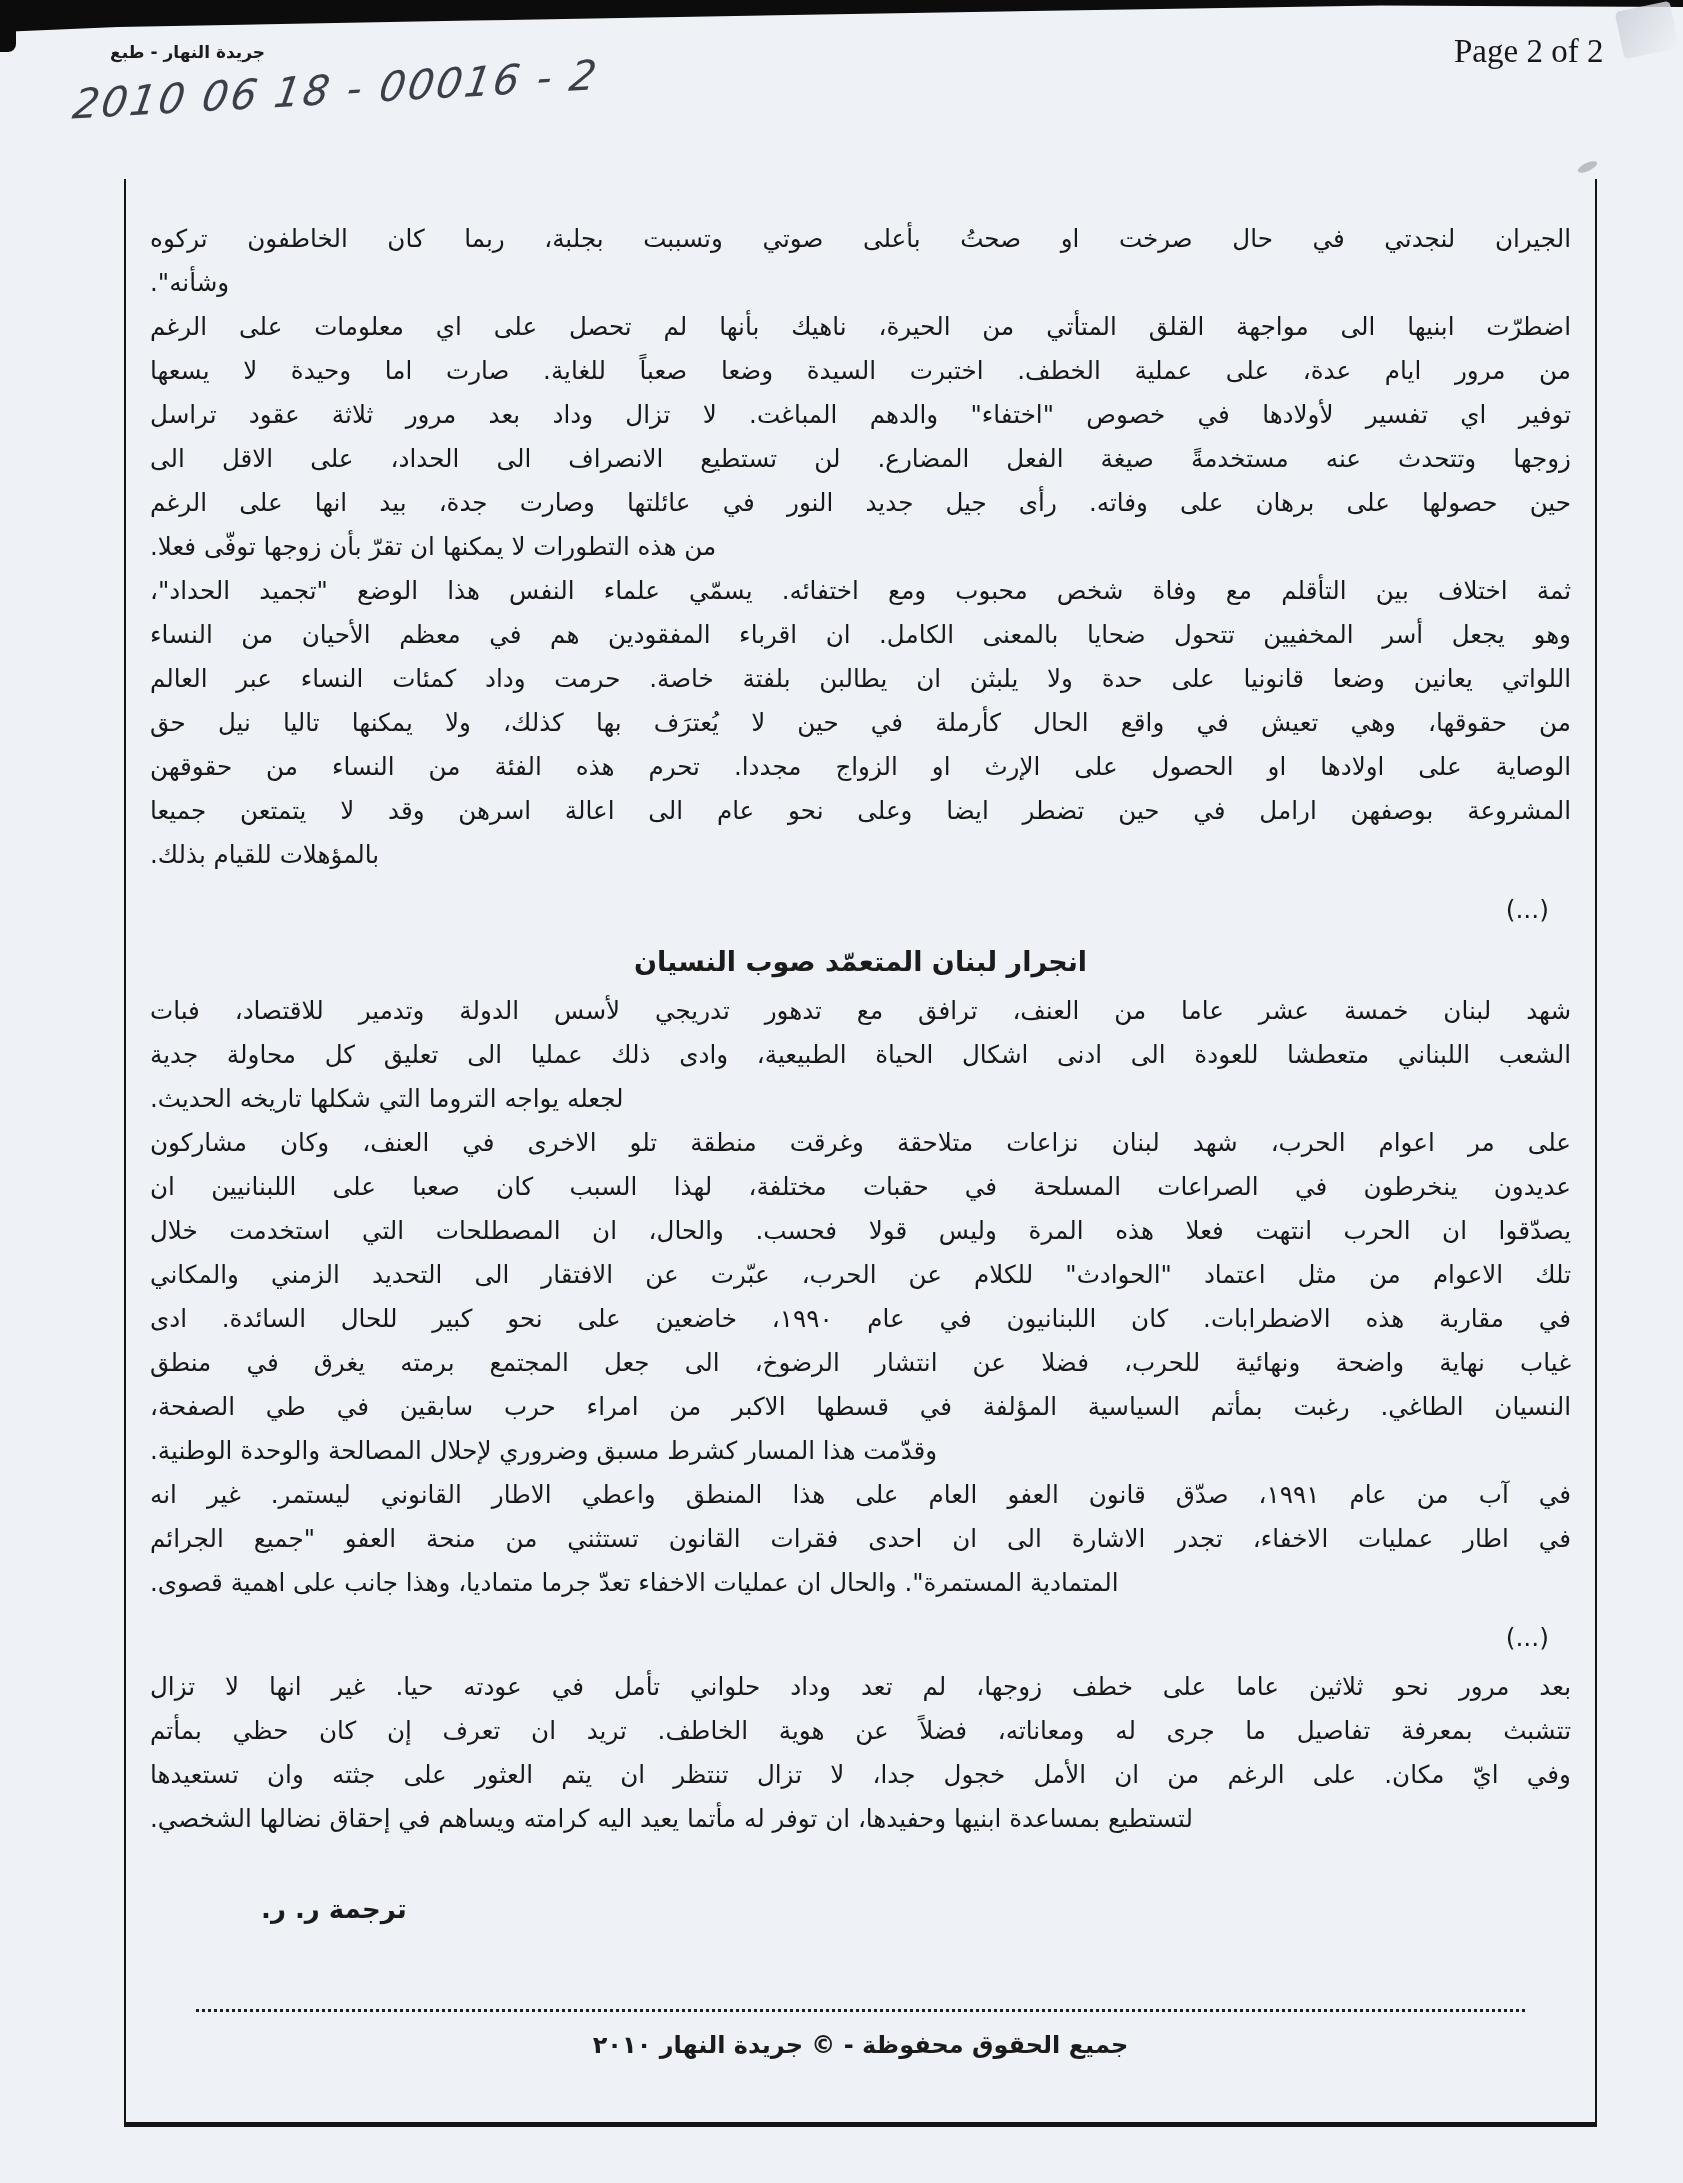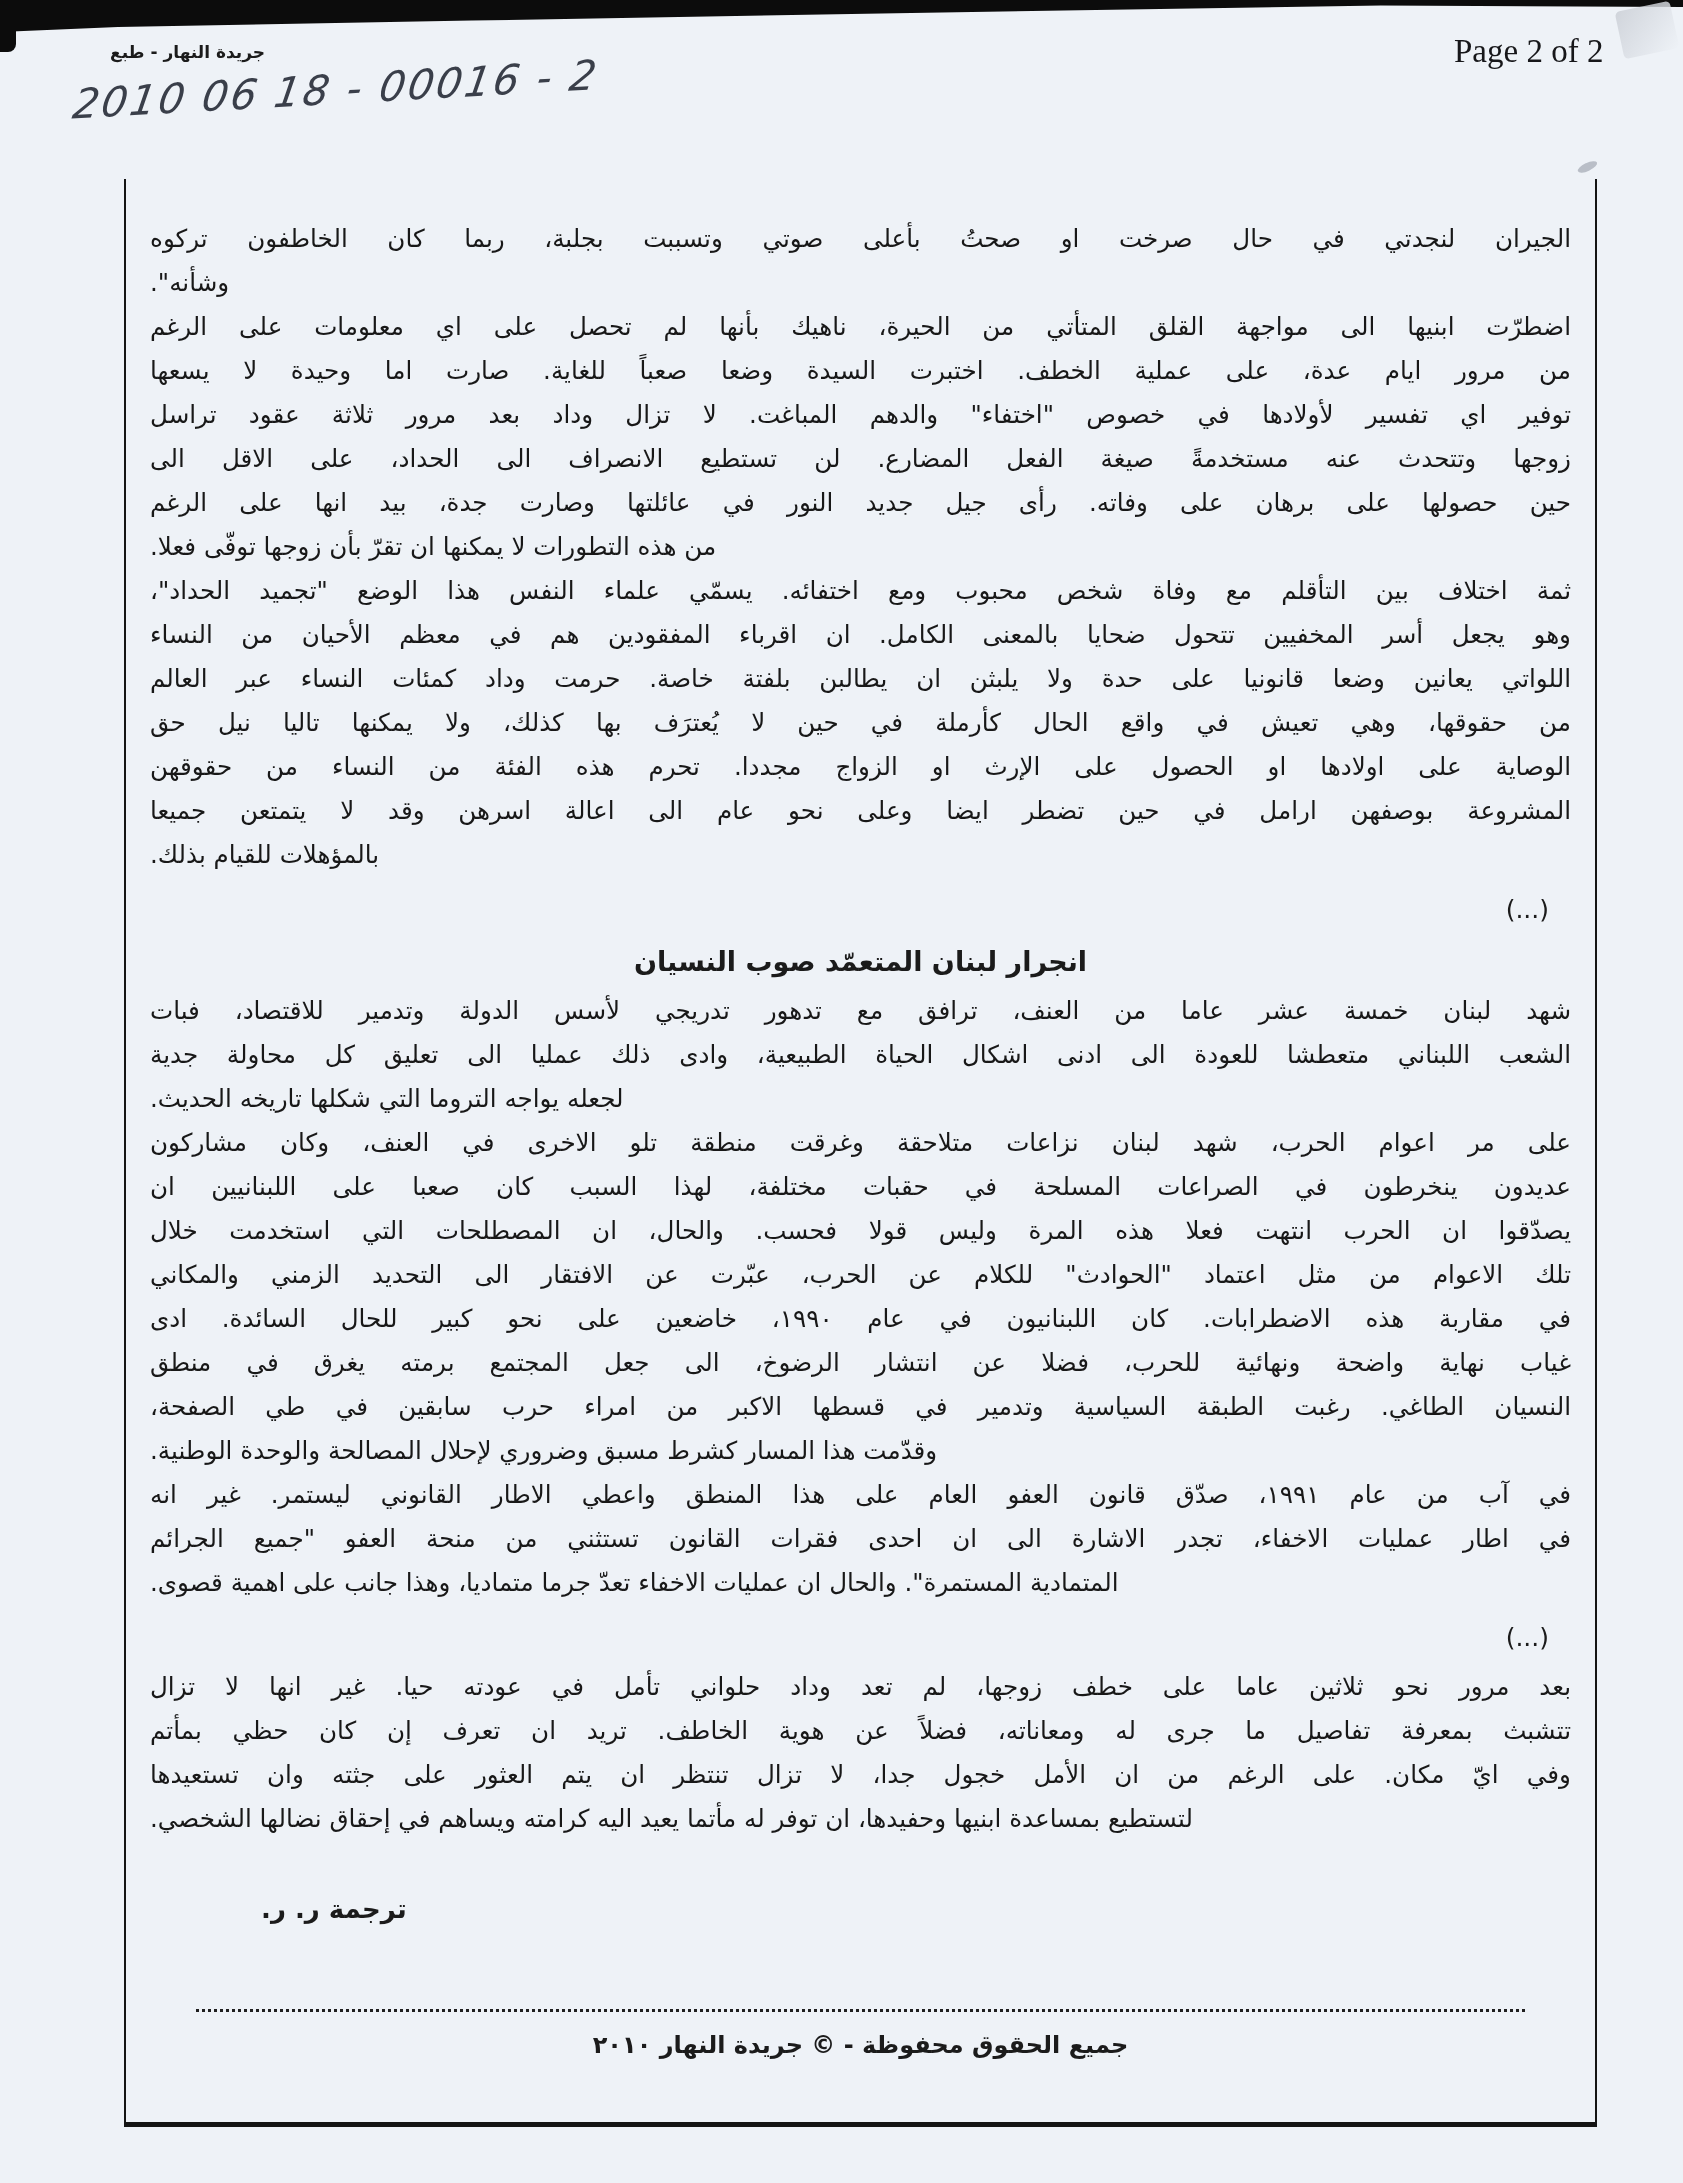--- a/index.html
+++ b/index.html
@@ -132,21 +132,21 @@
         <div class="line line-fill">الشعب اللبناني متعطشا للعودة الى ادنى اشكال الحياة الطبيعية، وادى ذلك عمليا الى تعليق كل محاولة جدية</div>
         <div class="line line-end">لجعله يواجه التروما التي شكلها تاريخه الحديث.</div>
       </div>
       <div class="para">
         <div class="line line-fill">على مر اعوام الحرب، شهد لبنان نزاعات متلاحقة وغرقت منطقة تلو الاخرى في العنف، وكان مشاركون</div>
         <div class="line line-fill">عديدون ينخرطون في الصراعات المسلحة في حقبات مختلفة، لهذا السبب كان صعبا على اللبنانيين ان</div>
         <div class="line line-fill">يصدّقوا ان الحرب انتهت فعلا هذه المرة وليس قولا فحسب. والحال، ان المصطلحات التي استخدمت خلال</div>
         <div class="line line-fill">تلك الاعوام من مثل اعتماد "الحوادث" للكلام عن الحرب، عبّرت عن الافتقار الى التحديد الزمني والمكاني</div>
         <div class="line line-fill">في مقاربة هذه الاضطرابات. كان اللبنانيون في عام ١٩٩٠، خاضعين على نحو كبير للحال السائدة. ادى</div>
         <div class="line line-fill">غياب نهاية واضحة ونهائية للحرب، فضلا عن انتشار الرضوخ، الى جعل المجتمع برمته يغرق في منطق</div>
-        <div class="line line-fill">النسيان الطاغي. رغبت الطبقة السياسية وتدمير في قسطها الاكبر من امراء حرب سابقين في طي الصفحة،</div>
+        <div class="line line-fill">النسيان الطاغي. رغبت بمأتم السياسية المؤلفة في قسطها الاكبر من امراء حرب سابقين في طي الصفحة،</div>
         <div class="line line-end">وقدّمت هذا المسار كشرط مسبق وضروري لإحلال المصالحة والوحدة الوطنية.</div>
       </div>
       <div class="para">
         <div class="line line-fill">في آب من عام ١٩٩١، صدّق قانون العفو العام على هذا المنطق واعطي الاطار القانوني ليستمر. غير انه</div>
         <div class="line line-fill">في اطار عمليات الاخفاء، تجدر الاشارة الى ان احدى فقرات القانون تستثني من منحة العفو "جميع الجرائم</div>
         <div class="line line-end">المتمادية المستمرة". والحال ان عمليات الاخفاء تعدّ جرما متماديا، وهذا جانب على اهمية قصوى.</div>
       </div>
       <div class="ellipsis">(...)</div>
       <div class="para">
         <div class="line line-fill">بعد مرور نحو ثلاثين عاما على خطف زوجها، لم تعد وداد حلواني تأمل في عودته حيا. غير انها لا تزال</div>

